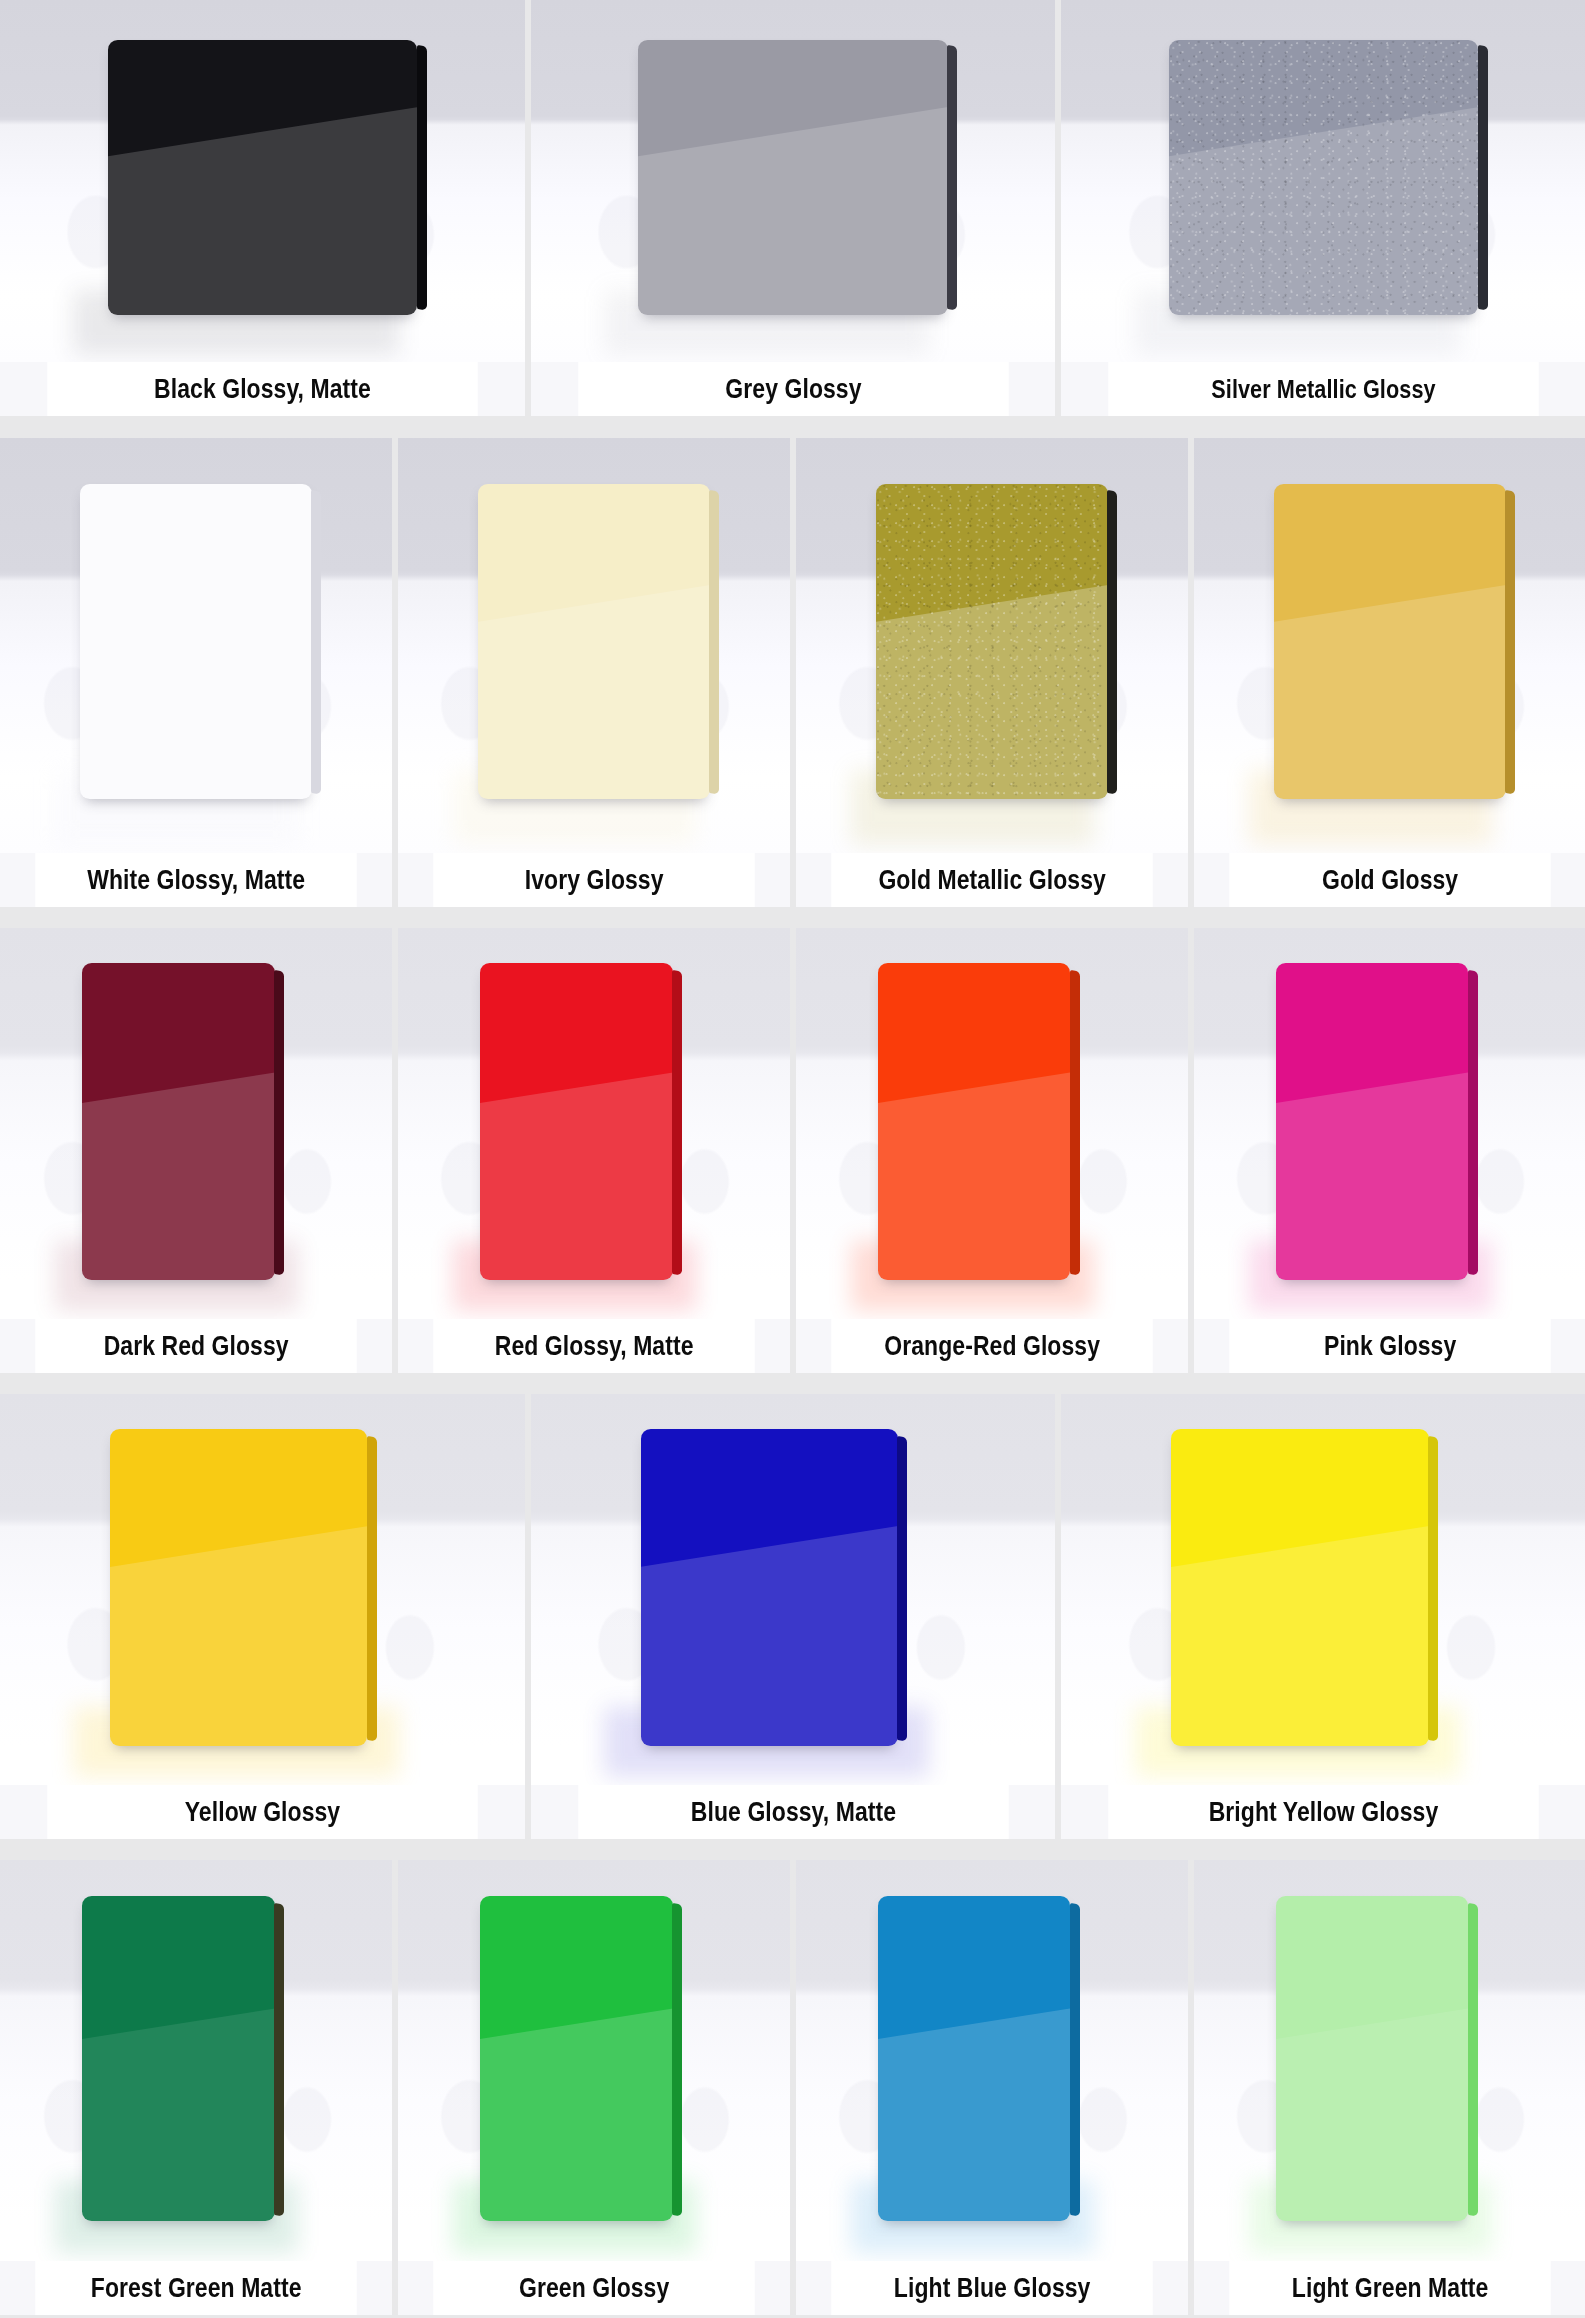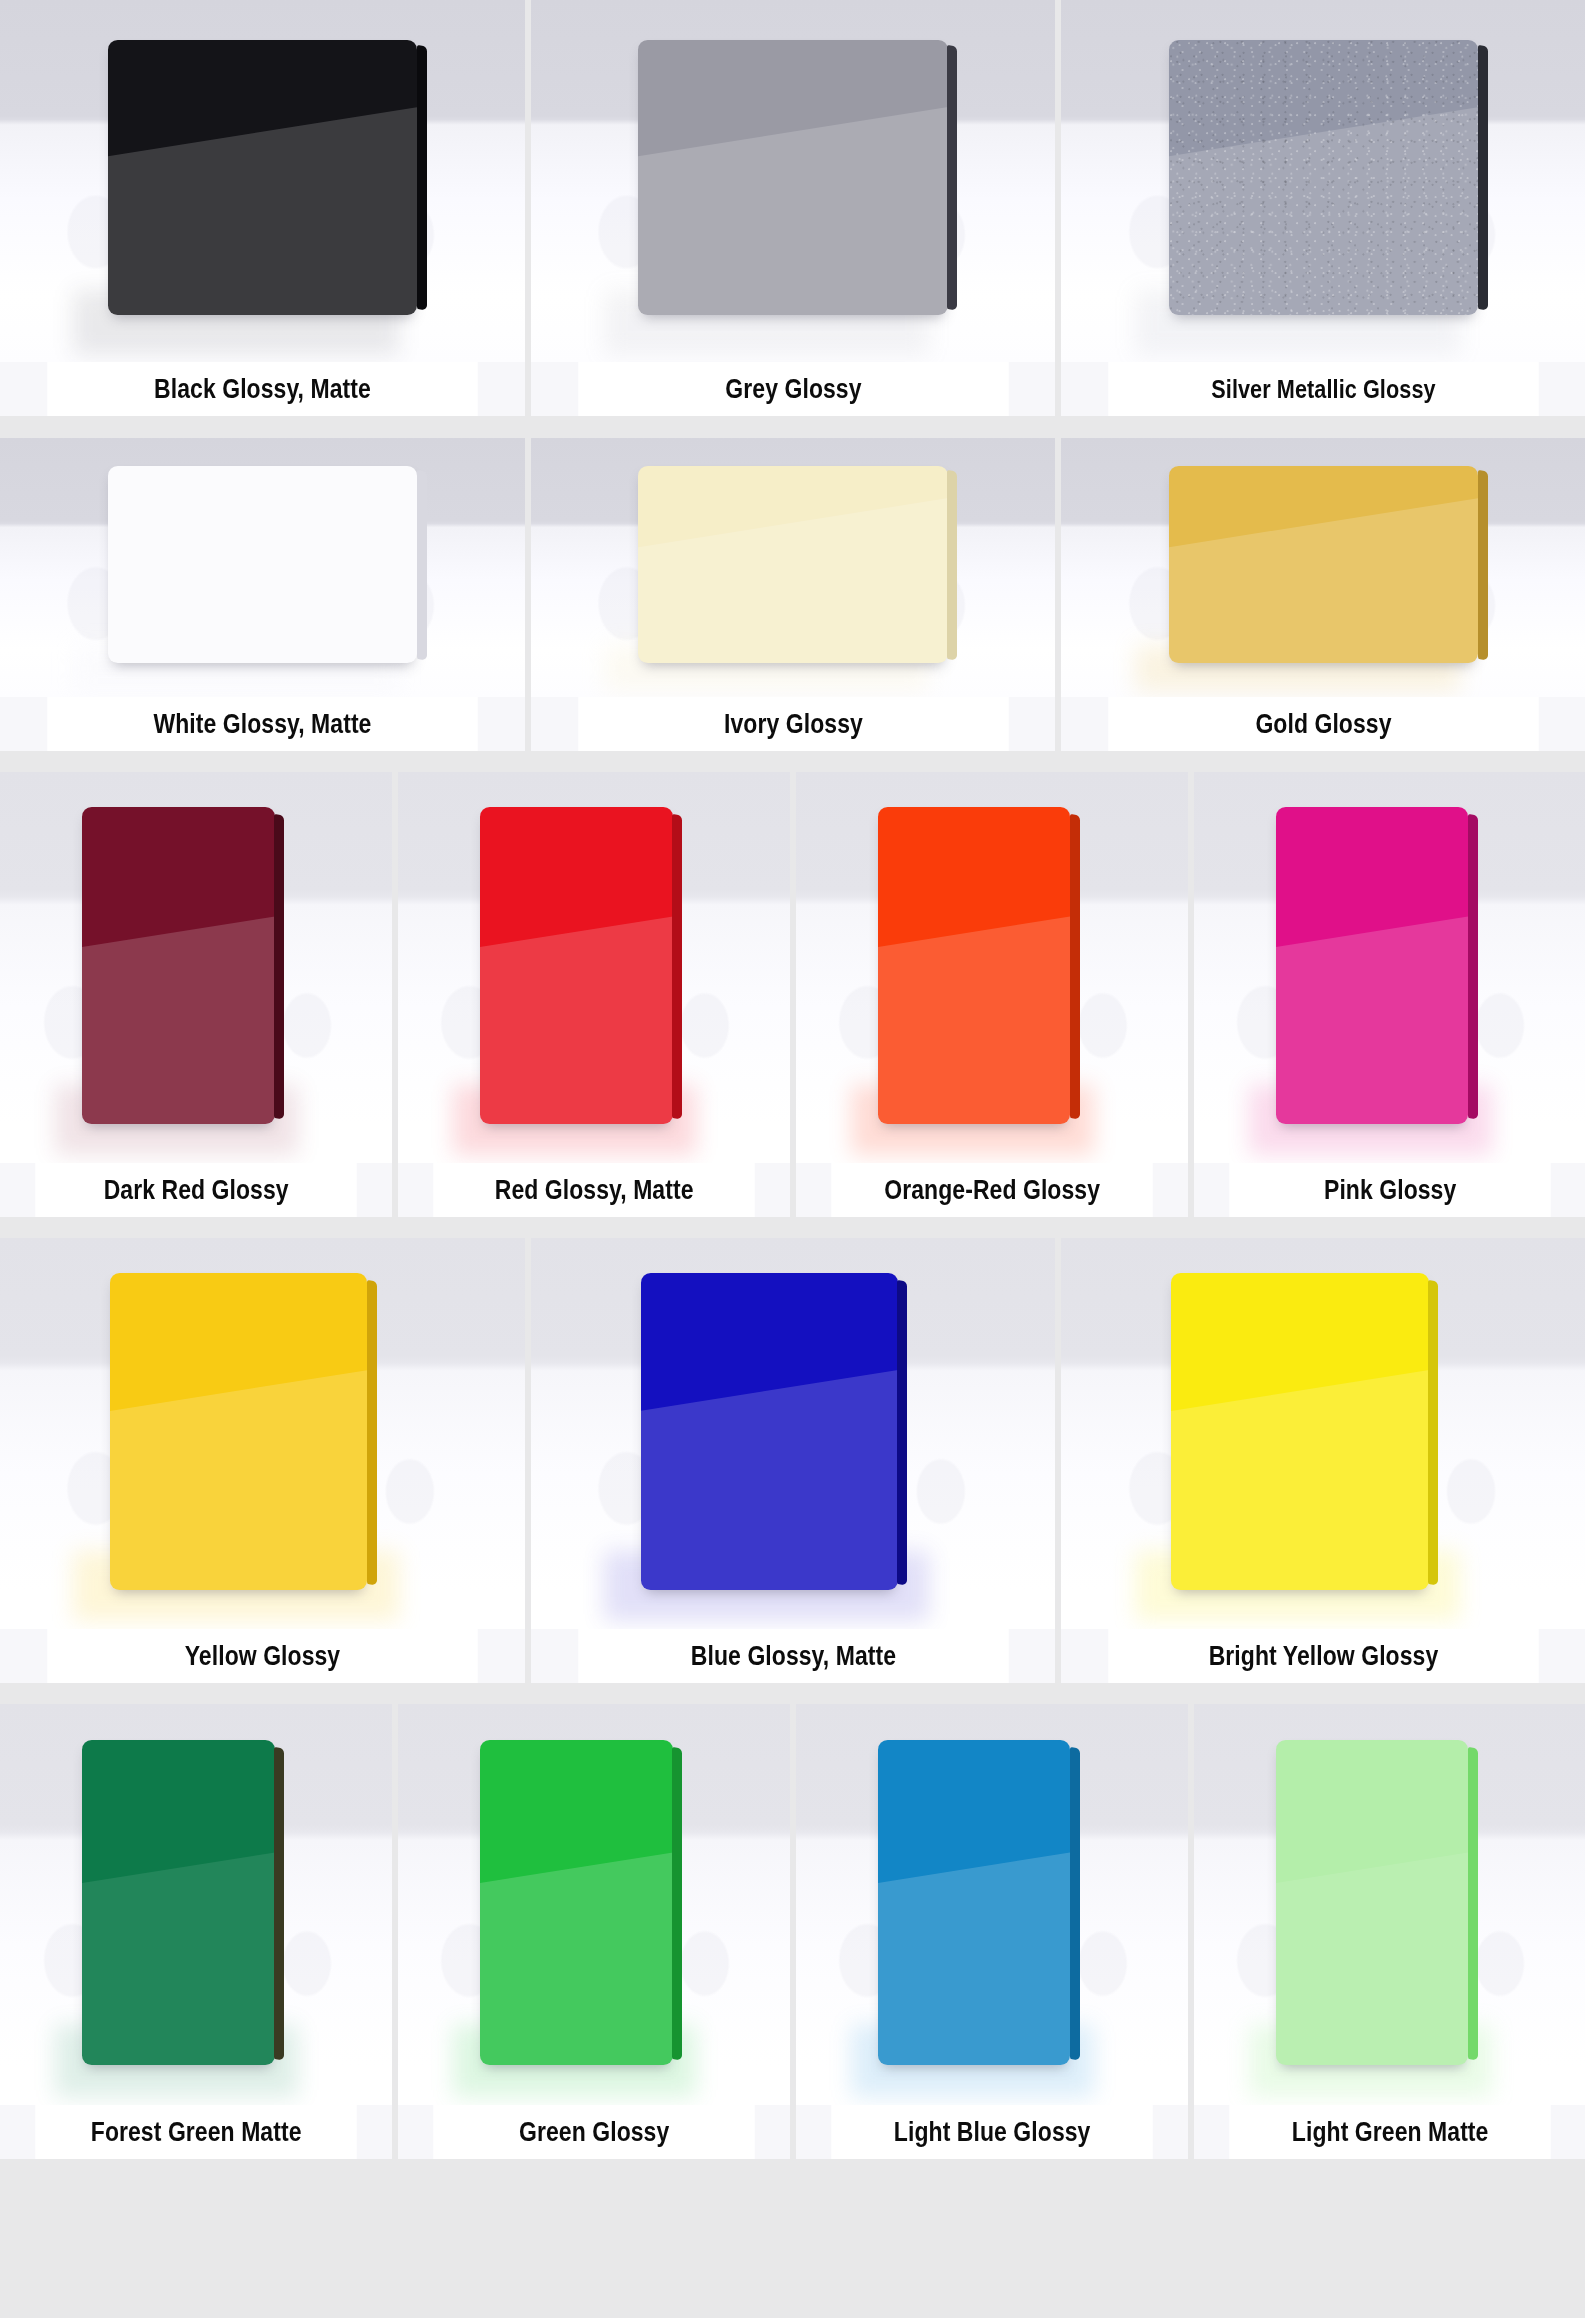--- a/index.html
+++ b/index.html
@@ -21,21 +21,21 @@
     height: 2319px;
     background: #e8e8e9;
   }
 
   .row {
     display: flex;
     width: 1586px;
     flex: 0 0 auto;
   }
   .row.r1 { height: 416px; }
-  .row.r2 { height: 313px; }
+  .row.r2 { height: 469px; }
   .row.r3 { height: 445px; }
   .row.r4 { height: 445px; }
   .row.r5 { height: 455px; }
 
   .gap-row {
     flex: 0 0 auto;
     height: 21px;
     background: #e8e8e9;
     width: 1586px;
   }
@@ -277,20 +277,34 @@
               <div class="gloss"></div>
               <div class="edge" style="background: rgb(221, 211, 168);"></div>
             </div>
           </div>
         </div>
         <div class="label">Ivory Glossy</div>
       </div>
       <div class="card">
         <div class="photo">
           <div class="watermark"></div>
+          <div class="bleed" style="background: rgba(190, 175, 80, 0.3);"></div>
+          <div class="tile-wrap">
+            <div class="tile sq metal strong" style="background: rgb(168, 154, 46);">
+              <div class="gloss"></div>
+              <div class="speckle"></div>
+              <div class="edge" style="background: rgb(32, 32, 28);"></div>
+            </div>
+          </div>
+        </div>
+        <div class="label">Gold Metallic Glossy</div>
+      </div>
+      <div class="card">
+        <div class="photo">
+          <div class="watermark"></div>
           <div class="bleed" style="background: rgba(235, 200, 110, 0.4);"></div>
           <div class="tile-wrap">
             <div class="tile sq" style="background: rgb(228, 187, 76);">
               <div class="gloss"></div>
               <div class="edge" style="background: rgb(182, 143, 44);"></div>
             </div>
           </div>
         </div>
         <div class="label">Gold Glossy</div>
       </div>

